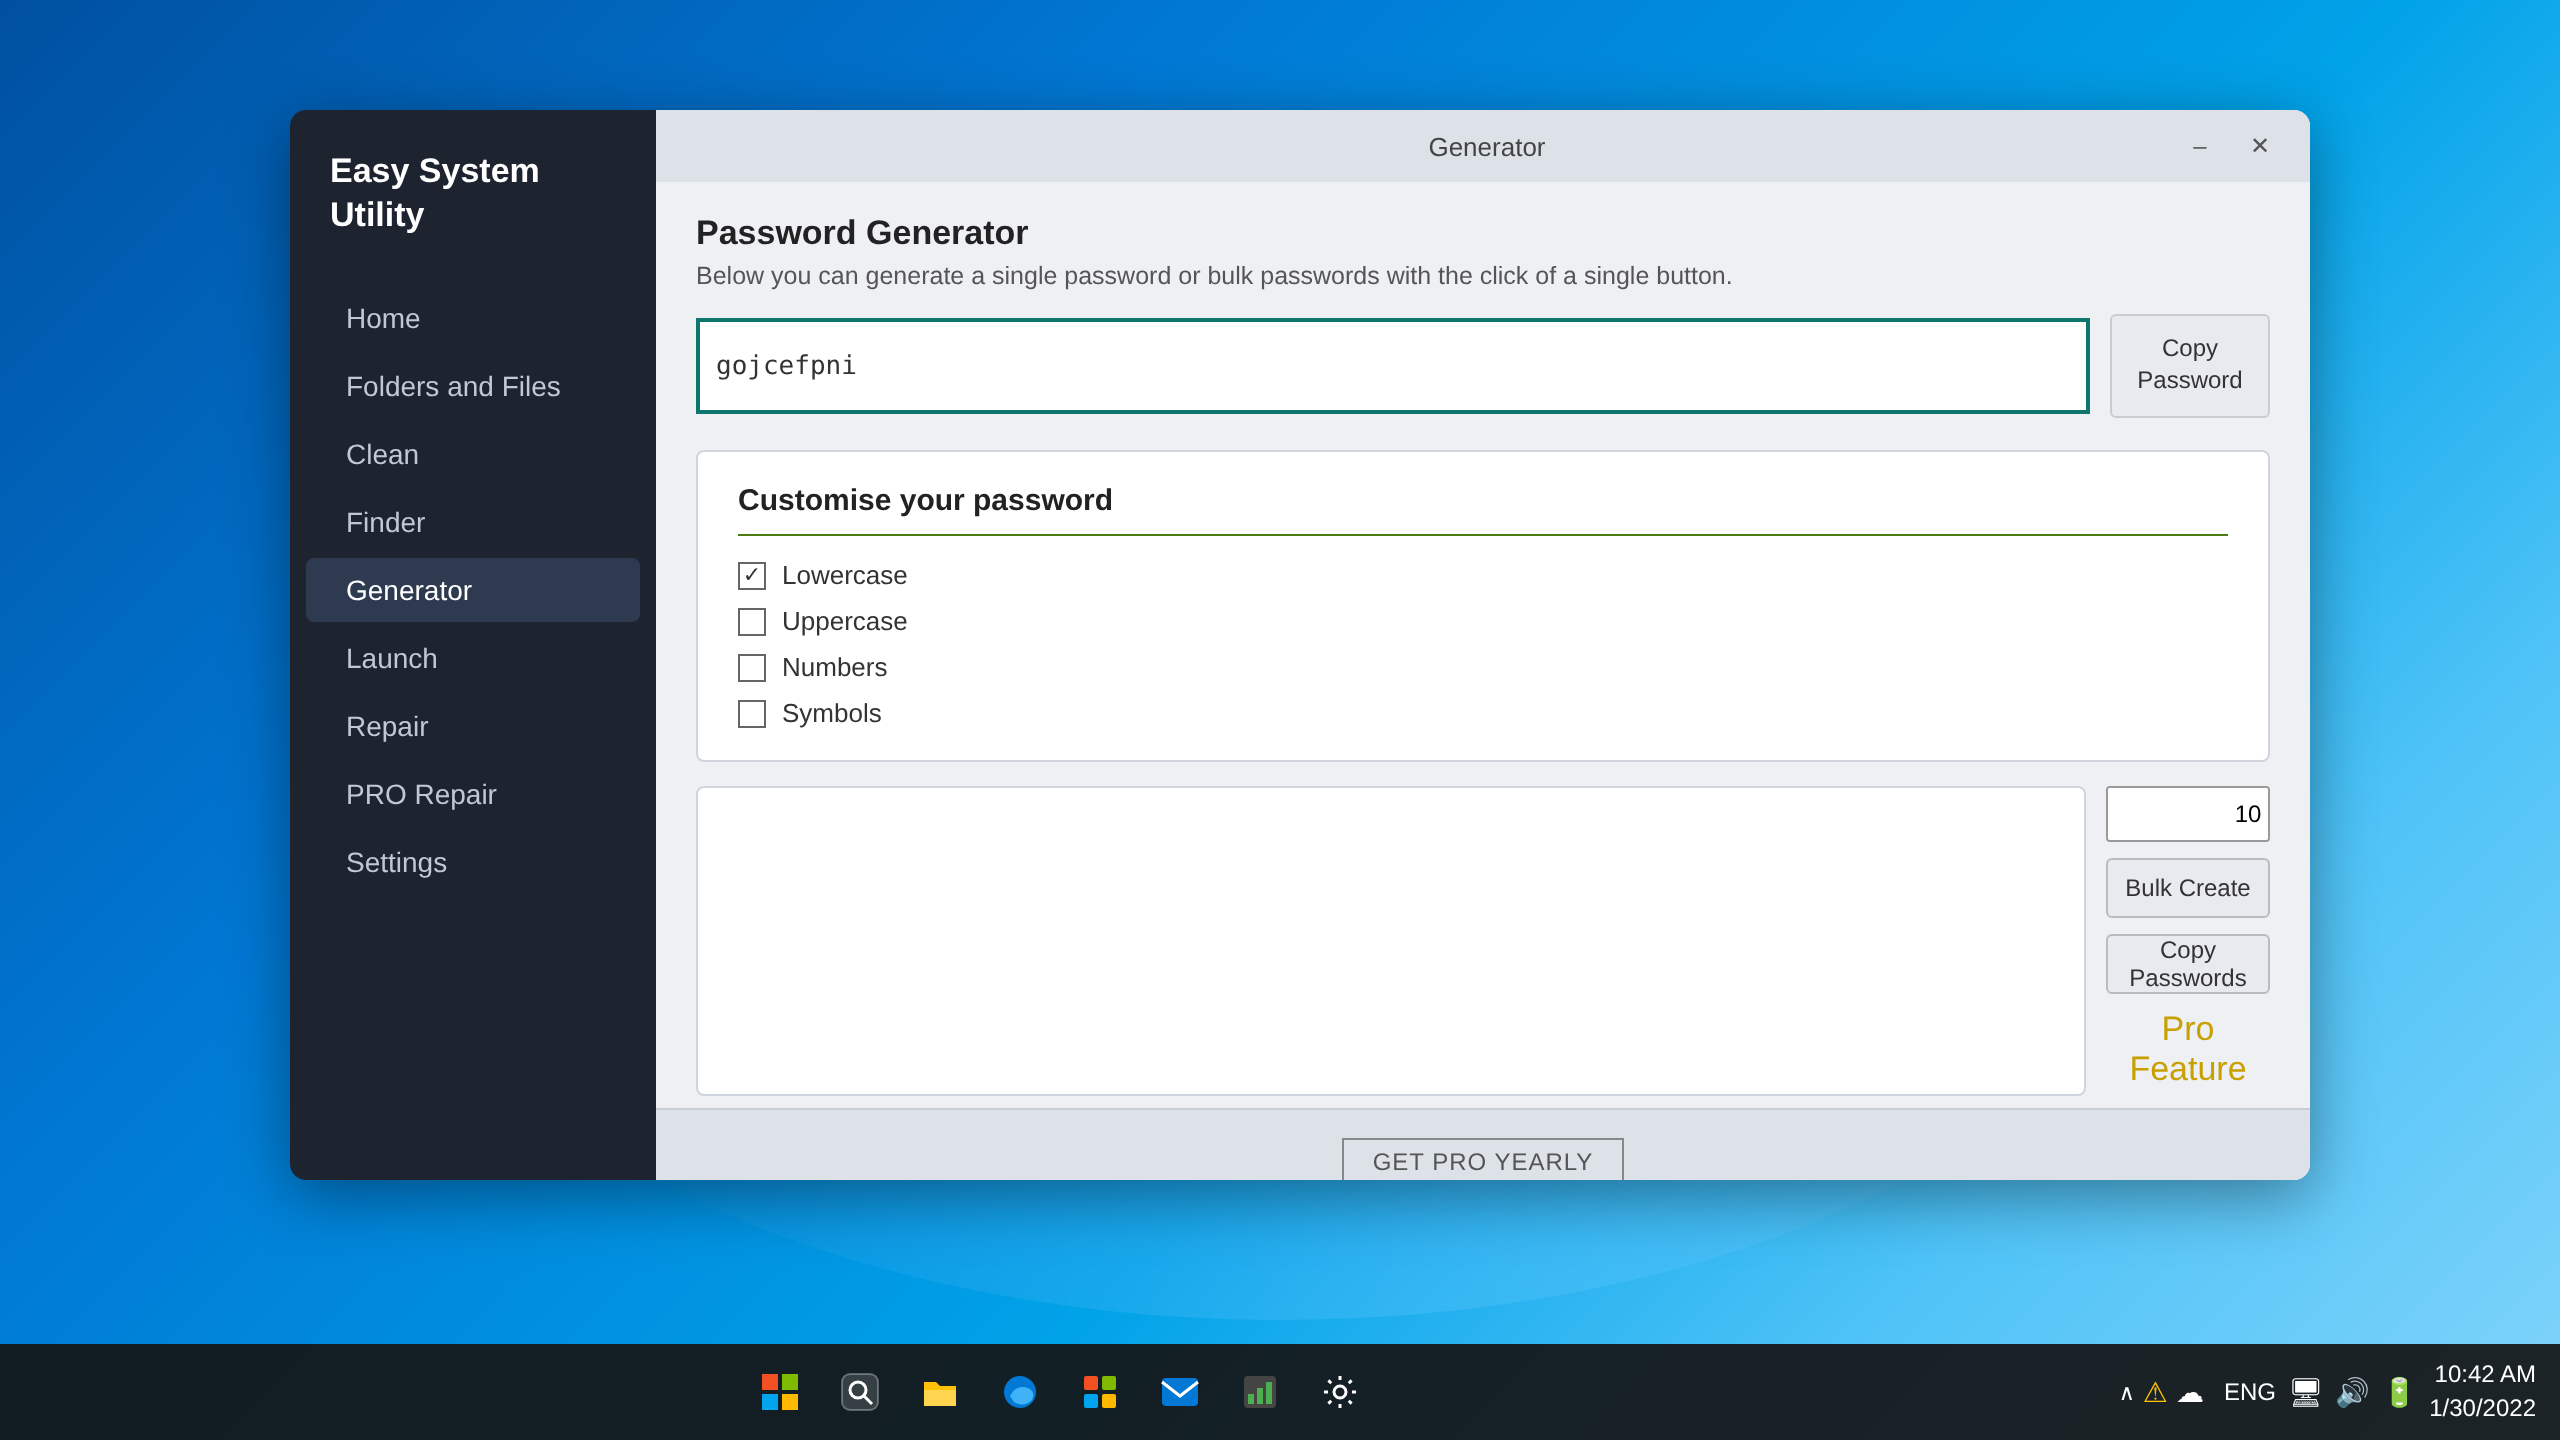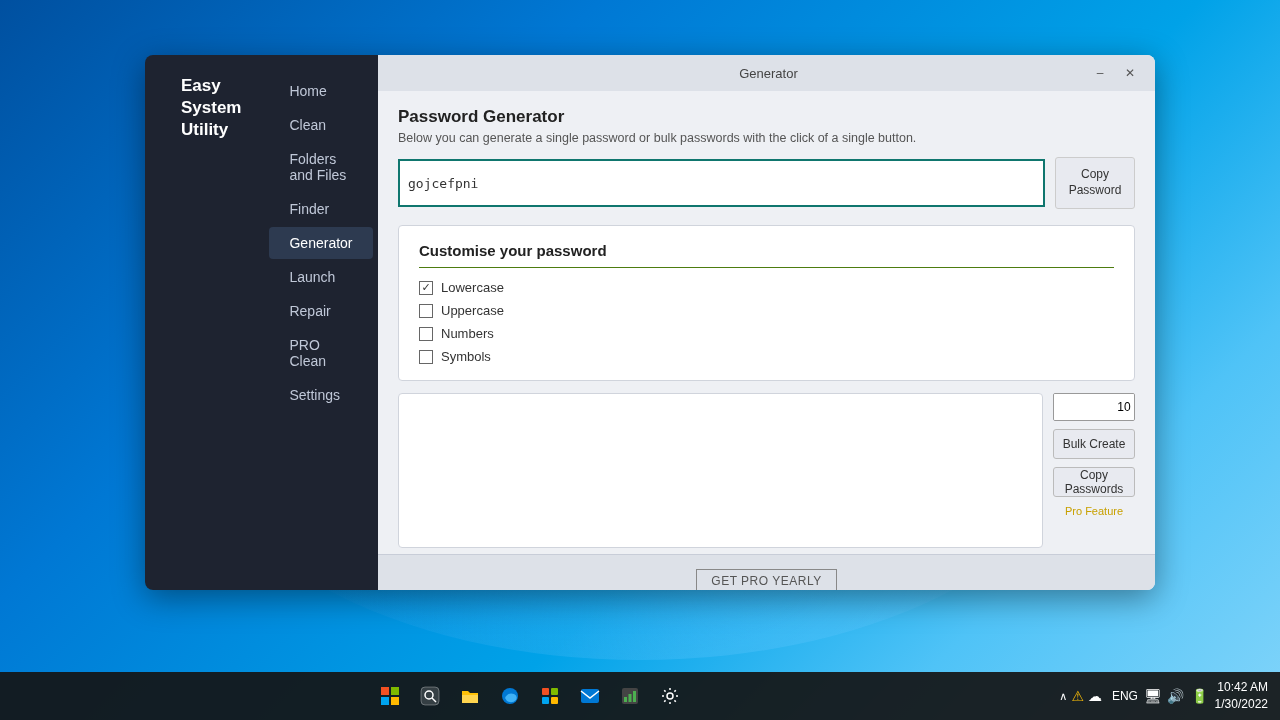--- a/index.html
+++ b/index.html
@@ -95,24 +95,25 @@
       width: 1010px;
       height: 535px;
       display: flex;
       box-shadow: 0 8px 32px rgba(0,0,0,0.4);
       border-radius: 8px;
       overflow: hidden;
     }
 
     
     .sidebar {
-      width: 233px;
+      width: 183px;
       background: #1e2330;
       display: flex;
-      padding: 20px 16px;
+      flex-direction: column;
+      padding: 20px 0;
       flex-shrink: 0;
     }
 
     .sidebar-title {
       color: white;
       font-size: 17px;
       font-weight: 600;
       padding: 0 20px 24px;
       line-height: 1.3;
     }
@@ -464,21 +465,21 @@
       cursor: pointer;
       font-size: 12px;
       color: #333;
       display: flex;
       align-items: center;
       justify-content: center;
     }
 
     .pro-feature-text {
       color: #c8a000;
-      font-size: 11px;
+      font-size: 17px;
       text-align: center;
       cursor: pointer;
     }
 
     
     .bottom-bar {
       height: 36px;
       background: #dde1e8;
       display: flex;
       align-items: center;
@@ -511,39 +512,39 @@
   <div class="app-window">
 
     <div class="sidebar">
       <div class="sidebar-title">Easy System Utility</div>
 
       <div class="sidebar-nav">
         <div class="sidebar-item">
           <span>Home</span>
         </div>
         <div class="sidebar-item">
+          <span>Folders and Files</span>
+        </div>
+        <div class="sidebar-item">
           <span>Clean</span>
-        </div>
-        <div class="sidebar-item">
-          <span>Folders and Files</span>
         </div>
         <div class="sidebar-item">
           <span>Finder</span>
         </div>
         <div class="sidebar-item active">
           <span>Generator</span>
         </div>
         <div class="sidebar-item">
           <span>Launch</span>
         </div>
         <div class="sidebar-item">
           <span>Repair</span>
         </div>
         <div class="sidebar-item">
-          <span>PRO Clean</span>
+          <span>PRO Repair</span>
         </div>
         <div class="sidebar-item">
           <span>Settings</span>
         </div>
       </div>
 
     </div>
 
     <div class="main-content">
 

